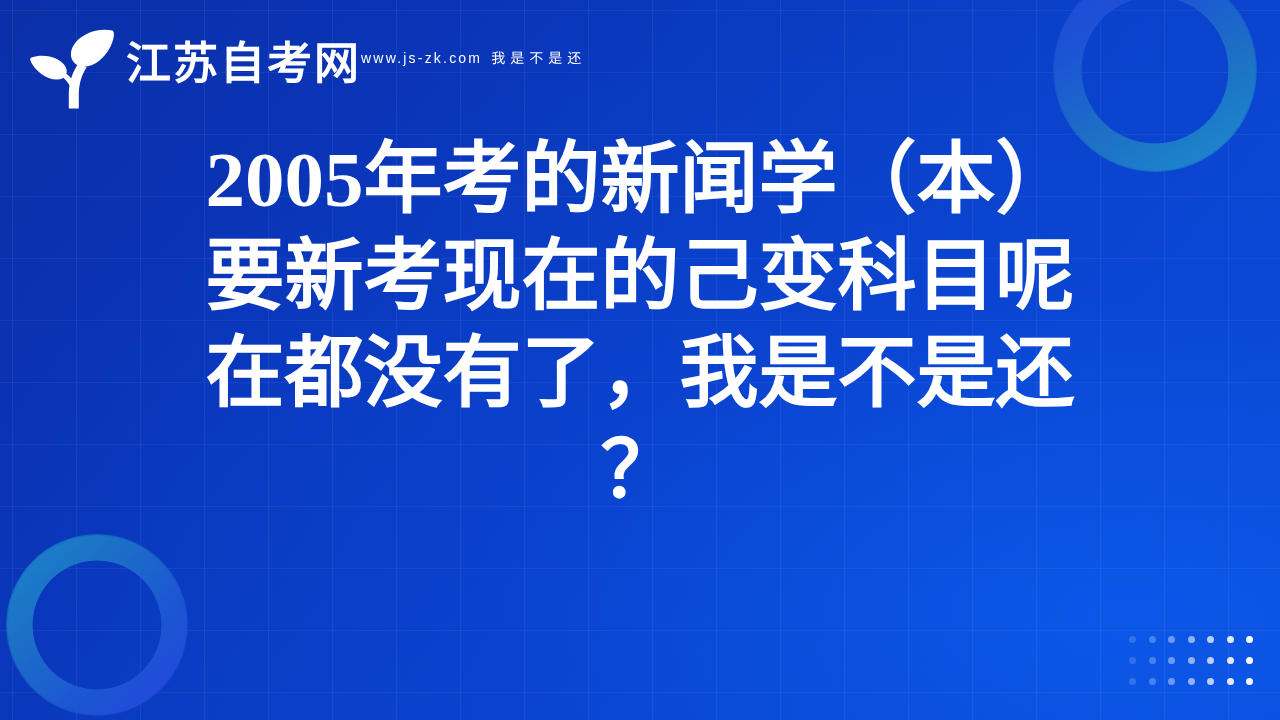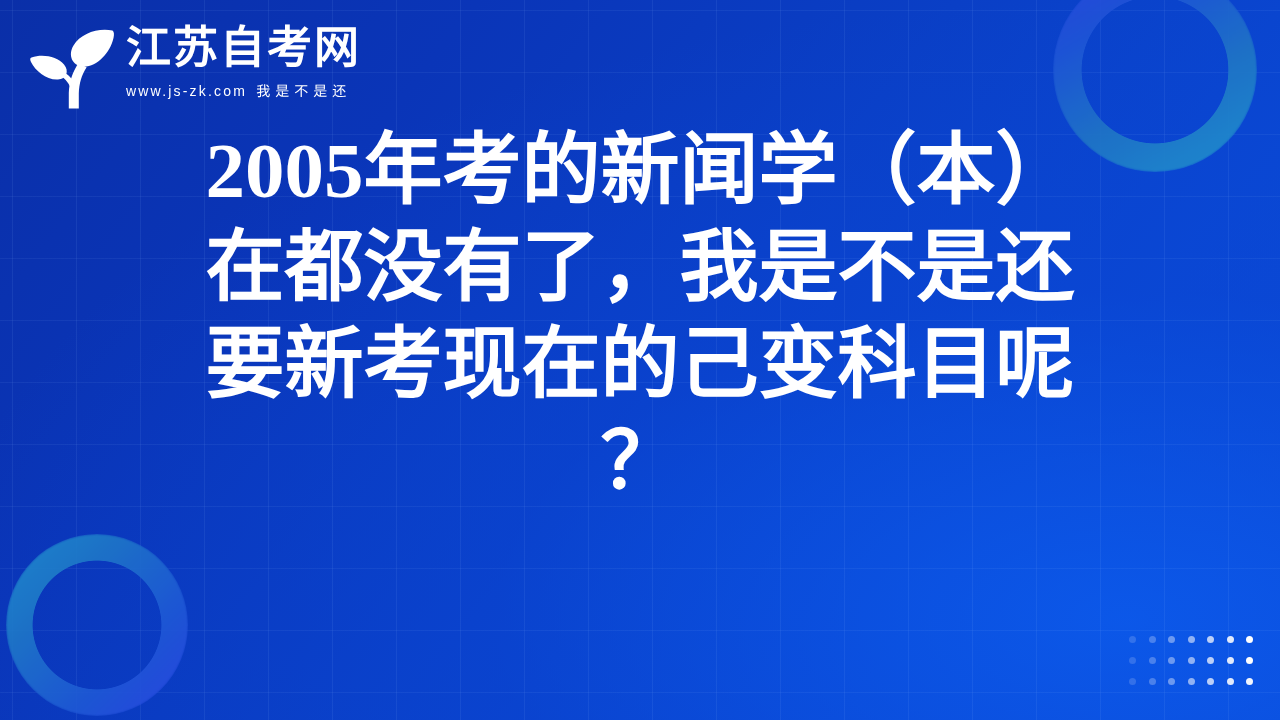--- a/index.html
+++ b/index.html
@@ -95,22 +95,23 @@
     gap: 10px;
   }
   .logo-mark {
     width: 88px;
     height: 86px;
     flex: 0 0 auto;
     margin-top: 2px;
   }
   .logo-text {
     display: flex;
-    flex-direction: column;
+    flex-direction: row;
     padding-top: 2px;
+    margin-top: 16px;
   }
   .logo-title {
     font-size: 45px;
     font-weight: bold;
     color: #ffffff;
     line-height: 1.08;
     letter-spacing: 2px;
     white-space: nowrap;
   }
   .logo-sub {
@@ -123,21 +124,21 @@
     align-items: baseline;
     gap: 9px;
     text-align: center;
   }
   .logo-sub .sub-cn { letter-spacing: 5px; }
 
   
   .headline {
     position: absolute;
     left: 186px;
-    top: 122px;
+    top: 131px;
     width: 908px;
     text-align: center;
     color: #ffffff;
     font-family: "Liberation Serif", "DejaVu Serif", serif;
     font-weight: bold;
     font-size: 79px;
     line-height: 97px;
     letter-spacing: 0px;
     text-rendering: optimizeLegibility;
   }
@@ -188,18 +189,18 @@
       <div class="logo-title">江苏自考网</div>
       <div class="logo-sub">
         <span class="sub-url">www.js-zk.com</span>
         <span class="sub-cn">我是不是还</span>
       </div>
     </div>
   </div>
 
   <div class="headline">
     <div>2005年考的新闻学（本）</div>
+    <div>要新考现在的己变科目呢</div>
     <div>在都没有了，我是不是还</div>
-    <div>要新考现在的己变科目呢</div>
     <div>？</div>
   </div>
 
 </div>
 
 </body></html>

